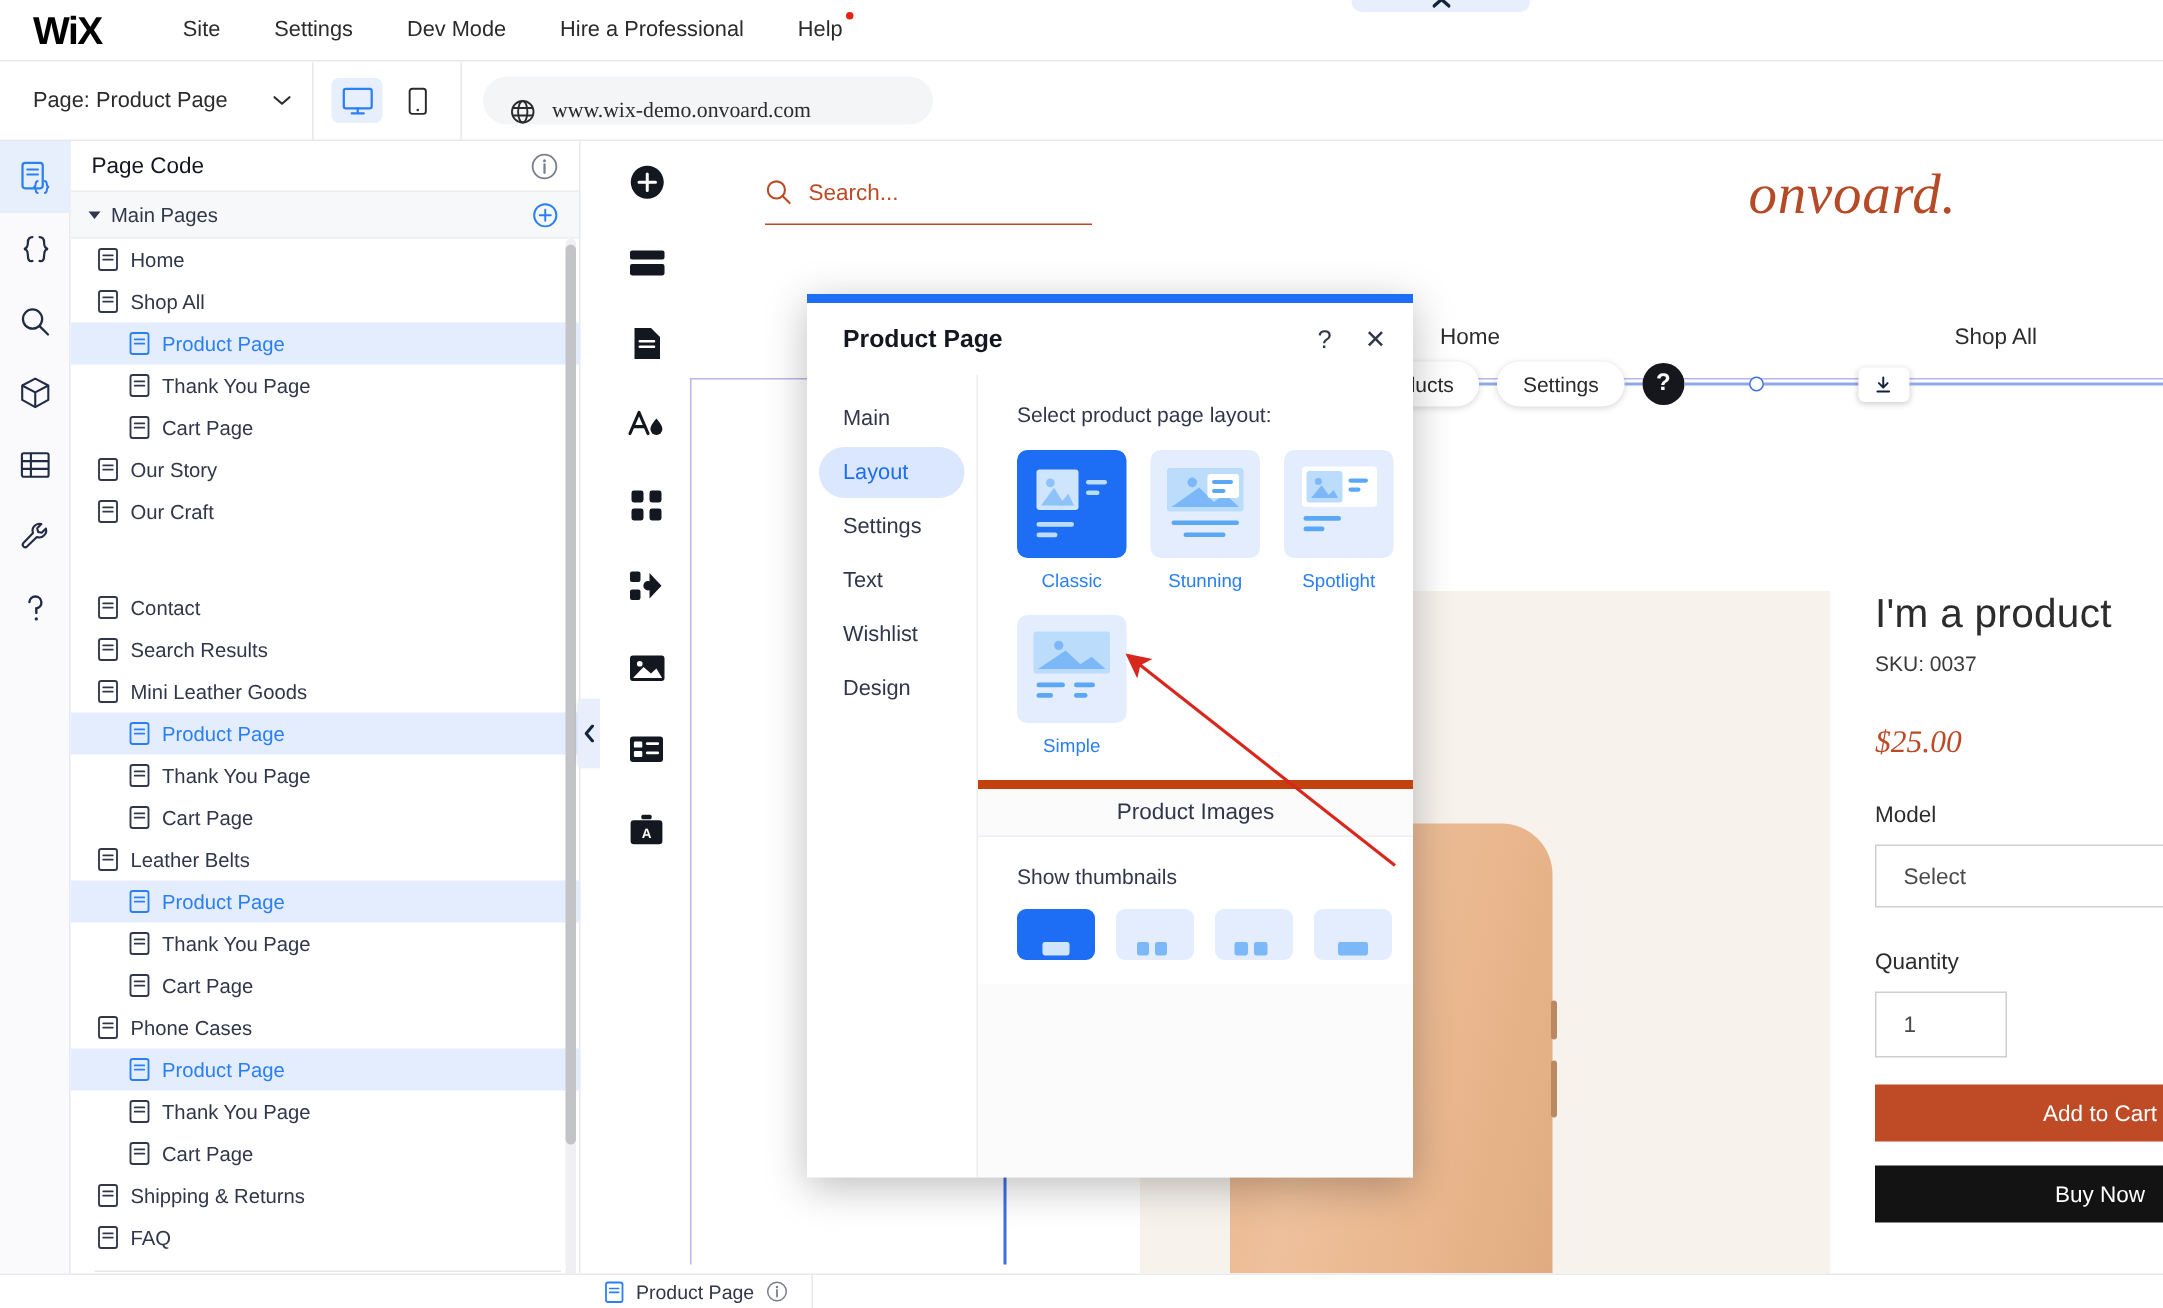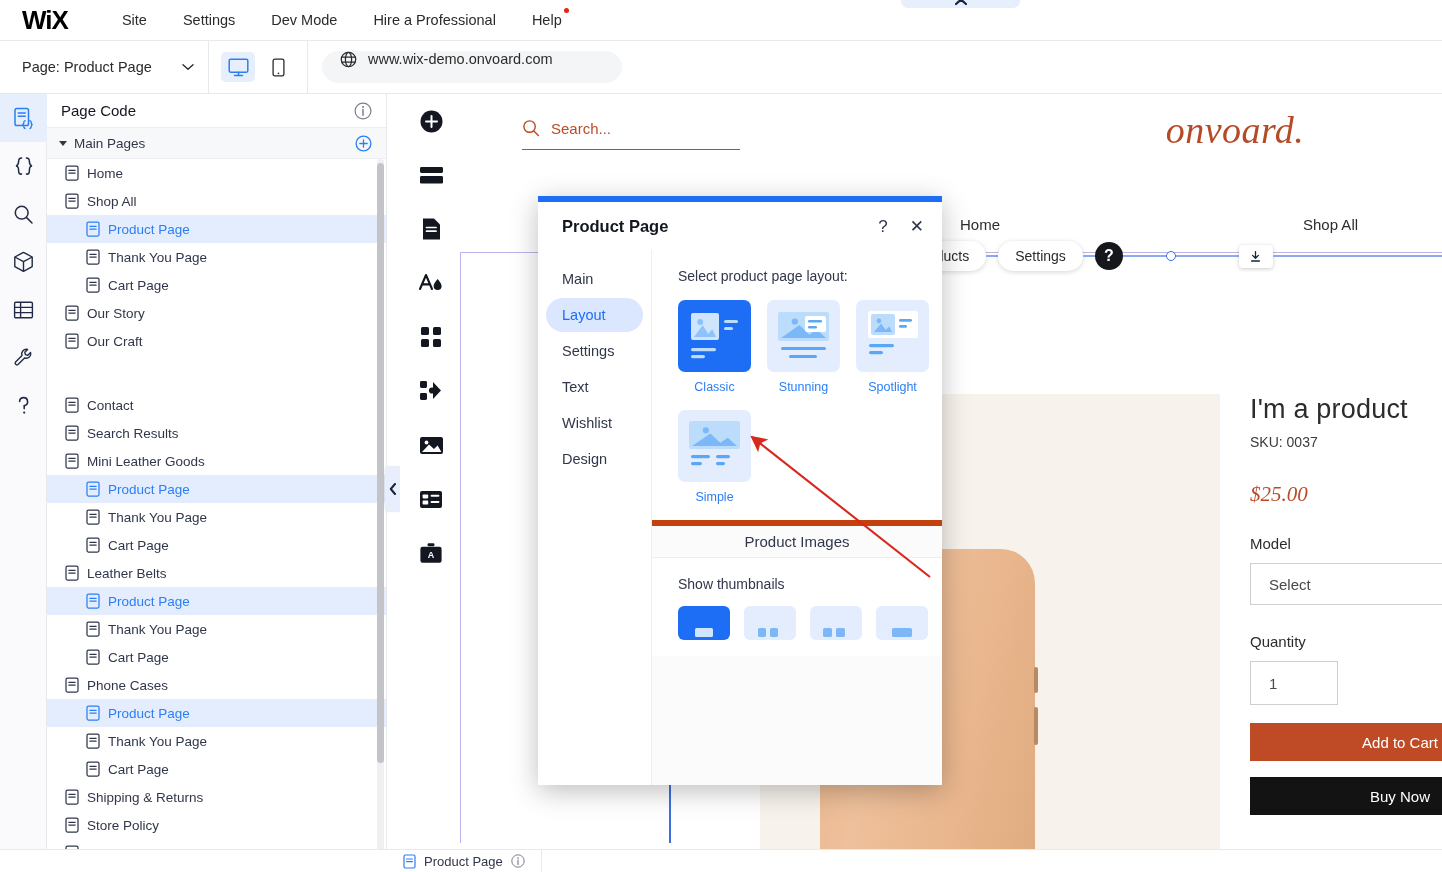--- a/index.html
+++ b/index.html
@@ -52,22 +52,23 @@
   }
   .divider-v { width: 1px; height: 53px; background: #e8e9ed; }
   .viewmode { display: flex; align-items: center; padding: 0 12px; gap: 6px; }
   .vm-btn {
     width: 34px; height: 30px; border-radius: 5px;
     display: flex; align-items: center; justify-content: center; cursor: pointer;
   }
   .vm-btn.active { background: #e7effd; }
   .urlbar {
     margin-left: 14px; height: 32px; background: #f4f5f7; border-radius: 16px;
-    display: flex; align-items: flex-start; padding: 0 18px; gap: 11px;
+    display: flex; align-items: flex-end; padding: 0 18px; gap: 11px;
     min-width: 300px;
+    font-family: Liberation Serif, serif;
   }
   .urlbar .url-txt { font-size: 14.5px; color: #2b2b2b; }
 
   
   .rail {
     position: absolute; top: 94px; left: 0; width: 47px; height: 778px;
     background: #fafafc; border-right: 1px solid #e8e9ed; z-index: 30;
   }
   .rail-btn {
     width: 47px; height: 48px; display: flex; align-items: center;
@@ -136,21 +137,21 @@
     width: 58px; height: 54px; display: flex; align-items: center;
     justify-content: center; cursor: pointer;
   }
 
   
   .canvas {
     position: absolute; top: 94px; left: 460px; width: 982px; height: 755px;
     background: #fff; overflow: hidden; z-index: 10;
   }
   .site-search {
-    position: absolute; left: 62px; top: 25px; width: 218px;
+    position: absolute; left: 50px; top: 25px; width: 218px;
     display: flex; align-items: center; gap: 11px;
     border-bottom: 1.6px solid #bb4a25; padding-bottom: 12px;
   }
   .site-search .sstext { font-size: 15px; color: #bb4a25; }
   .site-logo {
     position: absolute; left: 625px; top: 14px; width: 300px; text-align: center;
     font-family: "Liberation Serif", serif; font-style: italic;
     font-size: 38px; color: #b54a27; letter-spacing: .5px;
   }
   .site-nav {
@@ -595,27 +596,20 @@
             <path d="M3.8 5.3 H10.2 M3.8 8.1 H10.2" stroke="#31374a" stroke-width="1.15" stroke-linecap="round"></path>
           </svg>
           <span class="tlabel">Cart Page</span>
         </div>
         <div class="tree-row" style="padding-left: 18px;">
           <svg width="14" height="16" viewBox="0 0 14 16">
             <rect x="1" y="1" width="12" height="14" rx="1.5" fill="none" stroke="#31374a" stroke-width="1.25"></rect>
             <path d="M3.8 5.3 H10.2 M3.8 8.1 H10.2" stroke="#31374a" stroke-width="1.15" stroke-linecap="round"></path>
           </svg>
           <span class="tlabel">Shipping &amp; Returns</span>
-        </div>
-        <div class="tree-row" style="padding-left: 18px;">
-          <svg width="14" height="16" viewBox="0 0 14 16">
-            <rect x="1" y="1" width="12" height="14" rx="1.5" fill="none" stroke="#31374a" stroke-width="1.25"></rect>
-            <path d="M3.8 5.3 H10.2 M3.8 8.1 H10.2" stroke="#31374a" stroke-width="1.15" stroke-linecap="round"></path>
-          </svg>
-          <span class="tlabel">Store Policy</span>
         </div>
         <div class="tree-row" style="padding-left: 18px;">
           <svg width="14" height="16" viewBox="0 0 14 16">
             <rect x="1" y="1" width="12" height="14" rx="1.5" fill="none" stroke="#31374a" stroke-width="1.25"></rect>
             <path d="M3.8 5.3 H10.2 M3.8 8.1 H10.2" stroke="#31374a" stroke-width="1.15" stroke-linecap="round"></path>
           </svg>
           <span class="tlabel">FAQ</span>
         </div>
         <div class="tree-hr"></div>
         <div class="masterrow">

